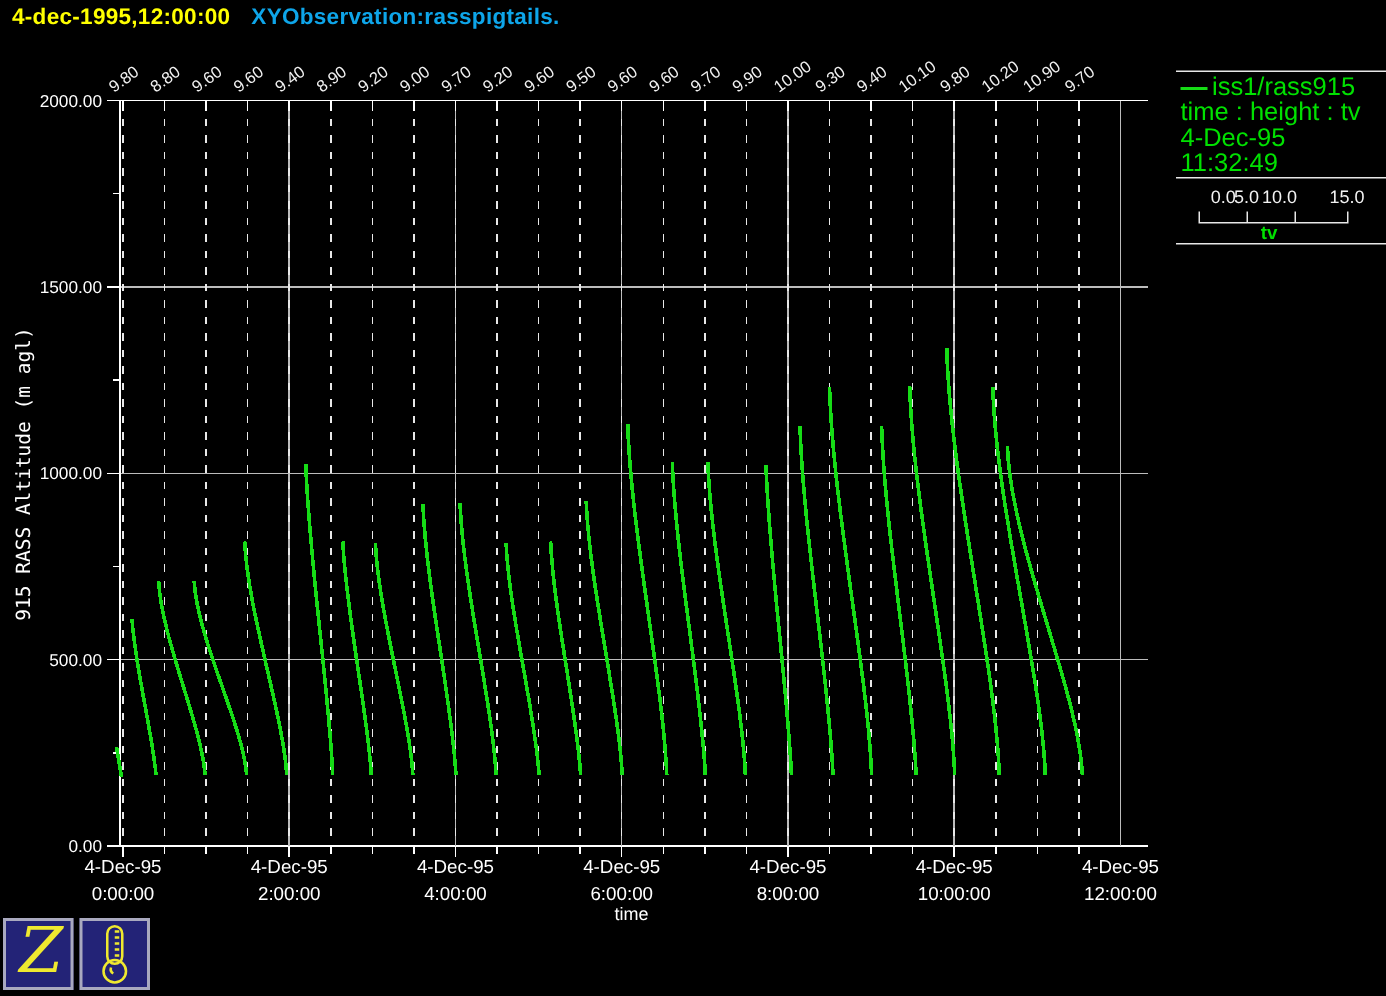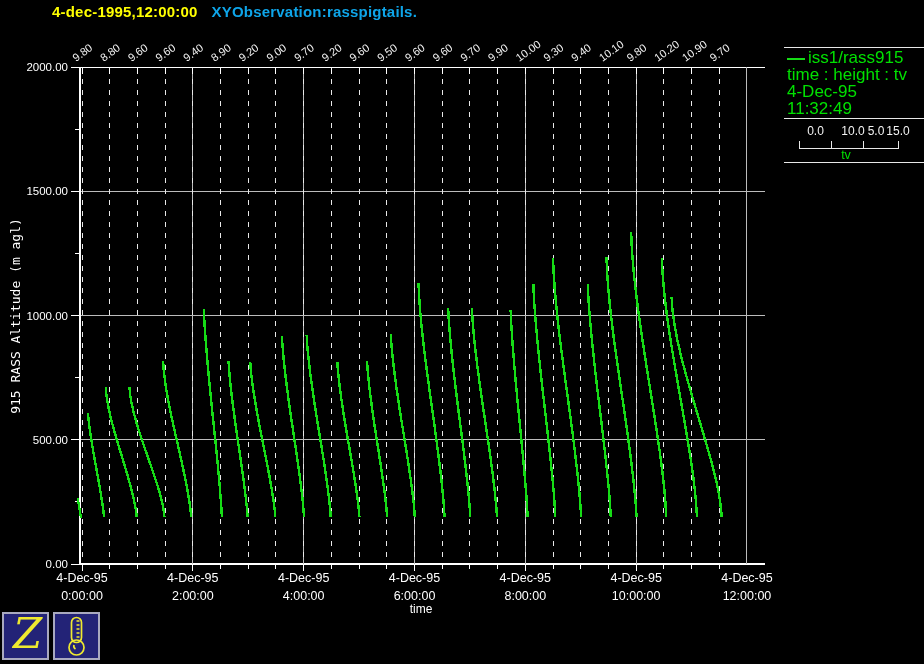--- a/index.html
+++ b/index.html
@@ -1,32 +1,32 @@
 <!DOCTYPE html>
 <html><head>
 <meta charset="utf-8">
 <style>
   html,body{margin:0;padding:0;background:#000;}
   body{position:relative;width:924px;height:664px;overflow:hidden;
        font-family:"Liberation Sans",sans-serif;}
   .titlebar{position:absolute;left:8px;top:3px;font-size:15px;font-weight:700;
             letter-spacing:.2px;white-space:pre;}
-  .titlebar .dt{color:#ffff00;margin-left:44px;}
+  .titlebar .dt{color:#ffff00;}
   .titlebar .wt{color:#0ea5e9;margin-left:14px;}
   #chart-svg{position:absolute;left:0;top:0;}
   
   .legend{position:absolute;left:780px;top:40px;width:144px;height:130px;color:#00e100;}
   .lg-line{position:absolute;left:4px;width:140px;height:1px;background:#e8e8e8;}
   .lg-text{position:absolute;left:7px;top:9px;font-size:17px;line-height:17px;white-space:nowrap;}
   .lg-sample{display:inline-block;width:18px;height:2px;background:#16dc16;
              vertical-align:middle;margin-right:3px;}
   .lg-scale{position:absolute;top:84px;left:0;width:144px;height:46px;}
   .sc-num{position:absolute;transform:translateX(-50%);color:#f2f2f2;font-size:12px;top:0;}
   .sc-bar{position:absolute;background:#e8e8e8;}
-  .sc-label{position:absolute;transform:translateX(-50%);font-size:12.5px;color:#00e100;}
+  .sc-label{position:absolute;transform:translateX(-50%);font-size:12.5px;color:#00e100;font-weight:bold;}
   
   .iconbox{position:absolute;top:612px;width:47px;height:48px;background:#232377;
            border:2px solid #a9a9bf;box-sizing:border-box;cursor:pointer;}
   #zbox{left:2px;}
   #tbox{left:53px;}
   .zglyph{position:absolute;left:3px;top:-6px;width:41px;text-align:center;
           font-family:"DejaVu Serif",serif;font-style:italic;font-size:42px;
           color:#efe92f;line-height:52px;}
 </style>
 </head>
@@ -218,21 +218,21 @@
   <div class="lg-text">
     <div><span class="lg-sample"></span><span>iss1/rass915</span></div>
     <div>time : height : tv</div>
     <div>4-Dec-95</div>
     <div>11:32:49</div>
   </div>
   <div class="lg-scale" id="lg-scale">
     <div class="sc-label" style="left:66px;top:24px">tv</div>
   <div class="sc-num" style="left: 19px; padding-left: 33px;">0.0</div>
       <div class="sc-bar" style="left: 19px; top: 17px; width: 1px; height: 7px;"></div>
-      <div class="sc-num" style="left: 51px; margin-left: 45px;">5.0</div>
+      <div class="sc-num" style="left: 51px;">5.0</div>
       <div class="sc-bar" style="left: 51px; top: 17px; width: 1px; height: 7px;"></div>
       <div class="sc-num" style="left: 73px;">10.0</div>
       <div class="sc-bar" style="left: 83px; top: 17px; width: 1px; height: 7px;"></div>
       <div class="sc-num" style="left: 118px;">15.0</div>
       <div class="sc-bar" style="left: 118px; top: 17px; width: 1px; height: 7px;"></div>
       <div class="sc-bar" style="left: 19px; top: 24px; width: 100px; height: 1px;"></div>
     </div>
 </div>
 
 <div class="iconbox" id="zbox">

